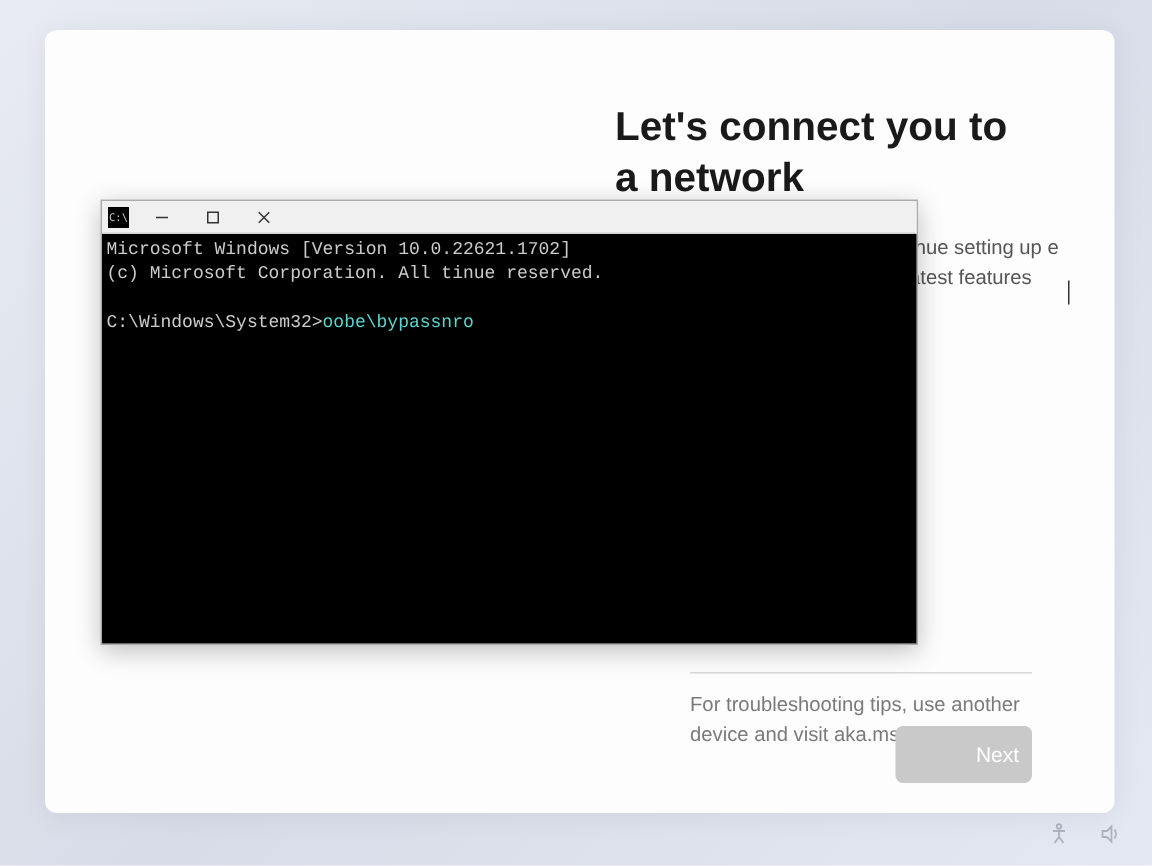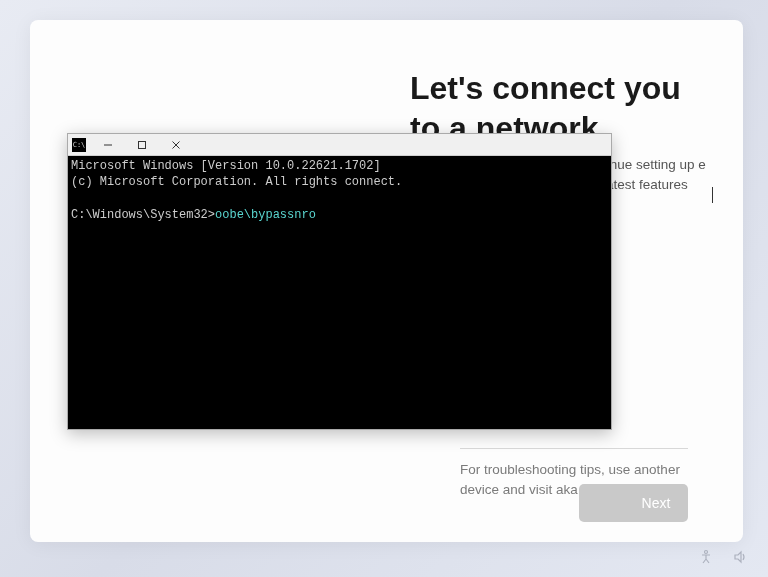--- a/index.html
+++ b/index.html
@@ -20,21 +20,21 @@
       top: 20px;
       left: 30px;
       right: 25px;
       bottom: 35px;
       background: #fdfdfd;
       border-radius: 8px;
       box-shadow: 0 2px 20px rgba(0,0,0,0.06);
       padding: 48px 55px 25px 55px;
     }
     .heading {
-      font-size: 32px;
+      font-size: 27px;
       font-weight: 600;
       color: #1a1a1a;
       line-height: 1.25;
       margin-left: 325px;
       width: 280px;
       margin-bottom: 14px;
     }
     .subtitle-partial {
       position: absolute;
       top: 135px;
@@ -59,21 +59,21 @@
       left: 430px;
       right: 55px;
       font-size: 13.5px;
       color: #7a7a7a;
       line-height: 1.45;
     }
     .next-btn {
       position: absolute;
       bottom: 20px;
       right: 55px;
-      width: 109px;
+      width: 91px;
       height: 38px;
       background: #c9c9c9;
       color: #fff;
       border: none;
       border-radius: 5px;
       font-size: 14px;
       font-family: inherit;
       cursor: not-allowed;
       padding-left: 45px;
     }
@@ -191,21 +191,21 @@
       </div>
       <div class="cmd-ctrl">
         <svg width="10" height="10" viewBox="0 0 10 10">
             <line x1="1.5" y1="1.5" x2="8.5" y2="8.5" stroke="#333" stroke-width="1"></line>
             <line x1="8.5" y1="1.5" x2="1.5" y2="8.5" stroke="#333" stroke-width="1"></line>
           </svg>
       </div>
     </div>
   </div>
   <div class="cmd-body"><span>Microsoft Windows [Version 10.0.22621.1702]</span>
-<span>(c) Microsoft Corporation. All rights connect.</span>
+<span>(c) Microsoft Corporation. All tinue reserved.</span>
 
 <span>C:\Windows\System32&gt;</span><span class="cmd-input">oobe\bypassnro</span></div>
 </div>
 
 <div class="taskbar-icons">
   <span>
     <svg width="16" height="16" viewBox="0 0 16 16" fill="none" stroke="currentColor" stroke-width="1.2">
         <circle cx="8" cy="3" r="1.5"></circle>
         <path d="M4 6 L12 6 M8 6 L8 10 M8 10 L5 14 M8 10 L11 14"></path>
       </svg>

